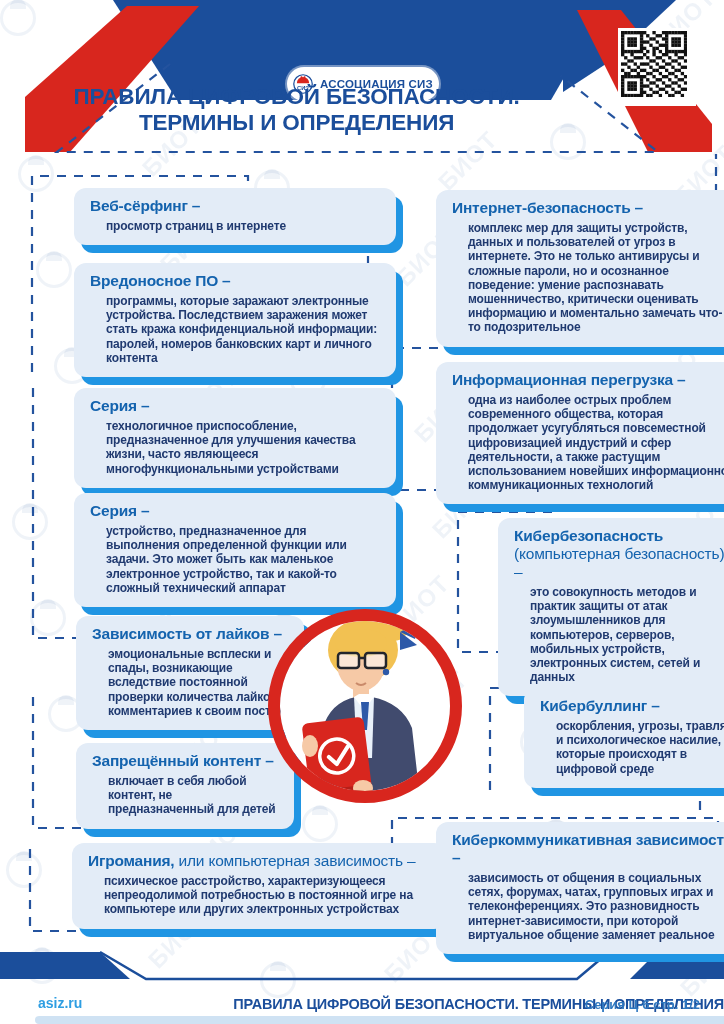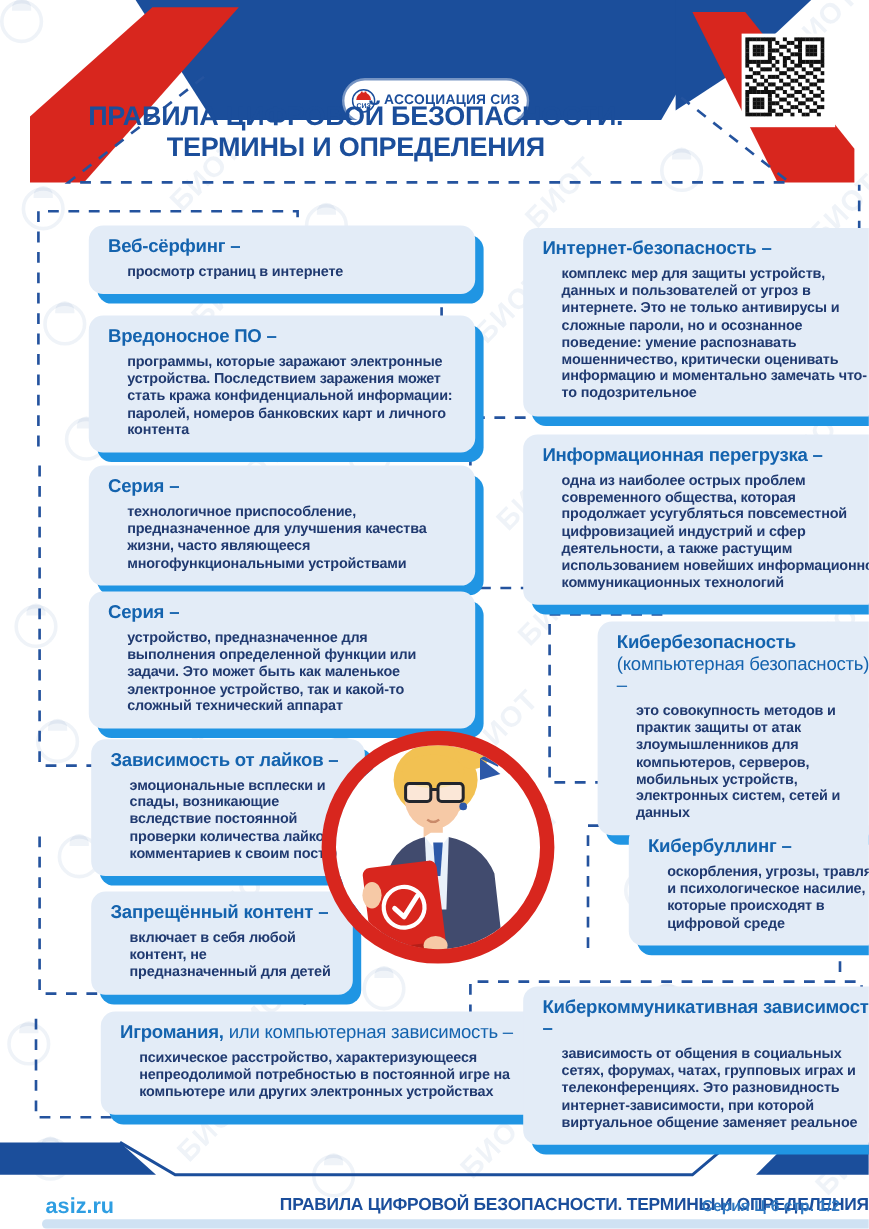--- a/index.html
+++ b/index.html
@@ -26,21 +26,21 @@
   
   .card{position:absolute;z-index:3;background:#e3ecf7;border-radius:12px;
         box-shadow:7px 8px 0 0 #2095e3;padding:9px 14px 12px 16px;box-sizing:border-box;margin-left:36px;}
   .card-term{color:#1463ae;font-weight:700;font-size:15.5px;line-height:18px;letter-spacing:-0.2px;}
   .card-term .suffix{font-weight:400;}
   .card-term .suffix.block{display:block;}
   .card-body{color:#203a70;font-weight:700;font-size:12px;line-height:14.2px;
         letter-spacing:-0.15px;margin-top:4px;margin-left:16px;}
   
   #footer-site{position:absolute;left:38px;top:995px;z-index:3;color:#2e9ee2;
-        font-weight:700;font-size:18px;text-align:center;}
+        font-weight:700;font-size:14px;text-align:center;}
   #footer-title{position:absolute;left:0;top:996px;width:724px;text-align:right;z-index:3;
         color:#1b4e9b;font-weight:700;font-size:14.5px;letter-spacing:-0.2px;}
   #footer-series{position:absolute;right:24px;top:997px;z-index:3;color:#2f78c0;
         font-weight:700;font-size:13px;}
   #bottom-strip{position:absolute;left:35px;top:1016px;width:689px;height:8px;z-index:3;
         background:#cfe2f3;border-radius:4px 0 0 4px;}
 </style>
 </head>
 <body>
 
@@ -384,21 +384,21 @@
   <div class="card-body">устройство, предназначенное для выполнения определенной функции или задачи. Это может быть как маленькое электронное устройство, так и какой-то сложный технический аппарат</div>
 </div>
 <div class="card" style="left:40px;top:616px;width:228px">
   <div class="card-term"><span>Зависимость от лайков –</span><span class="suffix"></span></div>
   <div class="card-body">эмоциональные всплески и спады, возникающие вследствие постоянной проверки количества лайков и комментариев к своим постам</div>
 </div>
 <div class="card" style="left:40px;top:743px;width:218px">
   <div class="card-term"><span>Запрещённый контент –</span><span class="suffix"></span></div>
   <div class="card-body">включает в себя любой контент, не предназначенный для детей</div>
 </div>
-<div class="card" style="left:48px;top:843px;width:374px">
+<div class="card" style="left:36px;top:843px;width:374px">
   <div class="card-term"><span>Игромания,</span><span class="suffix"> или компьютерная зависимость –</span></div>
   <div class="card-body">психическое расстройство, характеризующееся непреодолимой потребностью в постоянной игре на компьютере или других электронных устройствах</div>
 </div>
 
 <div class="card" style="left:400px;top:190px;width:312px">
   <div class="card-term"><span>Интернет-безопасность –</span><span class="suffix"></span></div>
   <div class="card-body">комплекс мер для защиты устройств, данных и пользователей от угроз в интернете. Это не только антивирусы и сложные пароли, но и осознанное поведение: умение распознавать мошенничество, критически оценивать информацию и моментально замечать что-то подозрительное</div>
 </div>
 <div class="card" style="left:400px;top:362px;width:312px">
   <div class="card-term"><span>Информационная перегрузка –</span><span class="suffix"></span></div>

